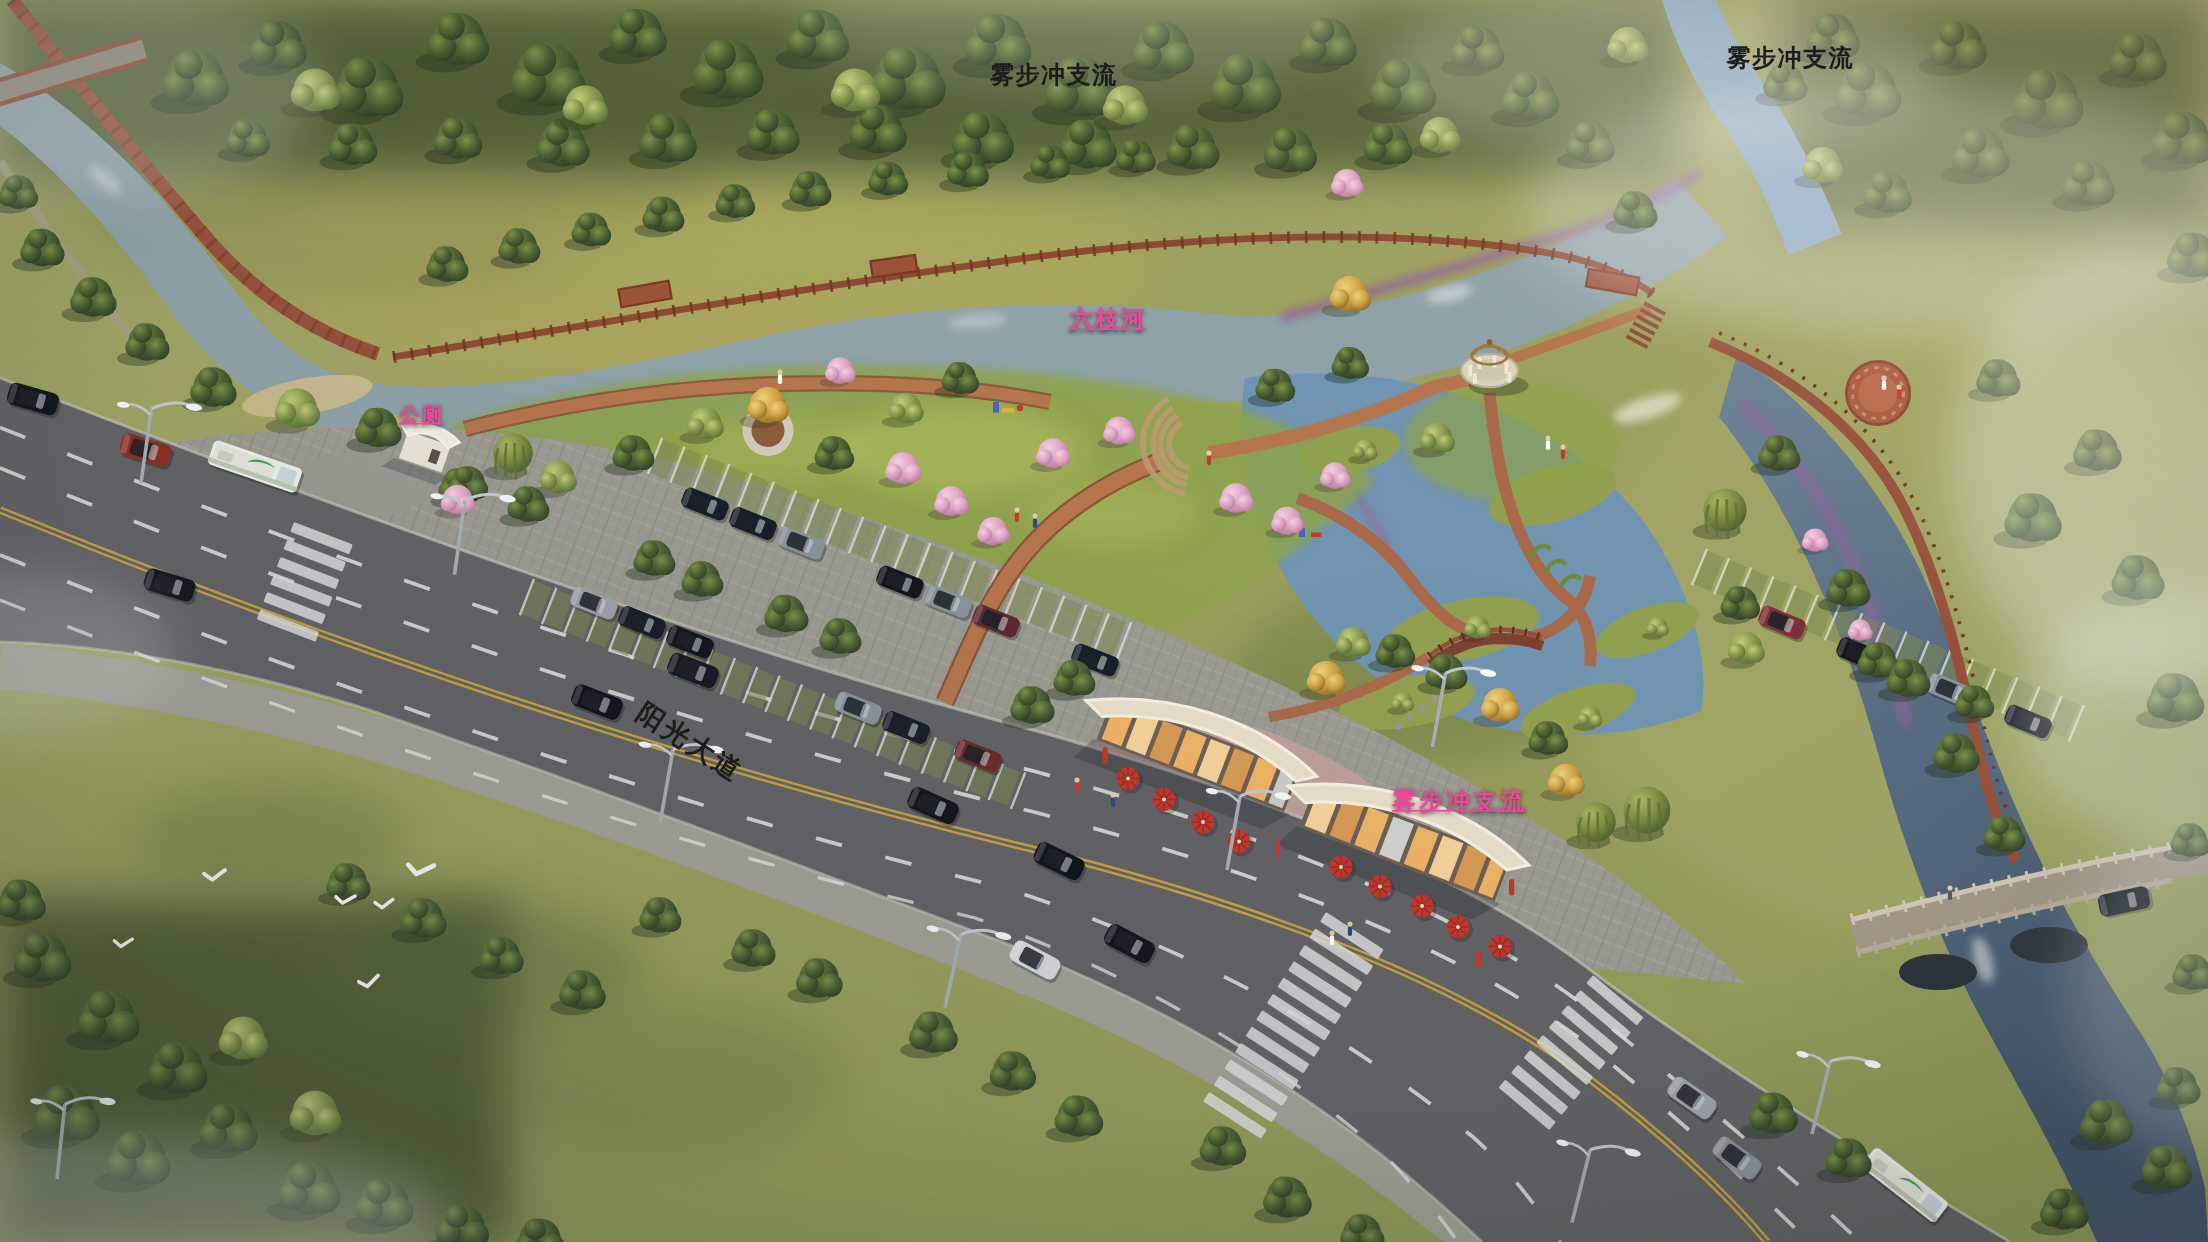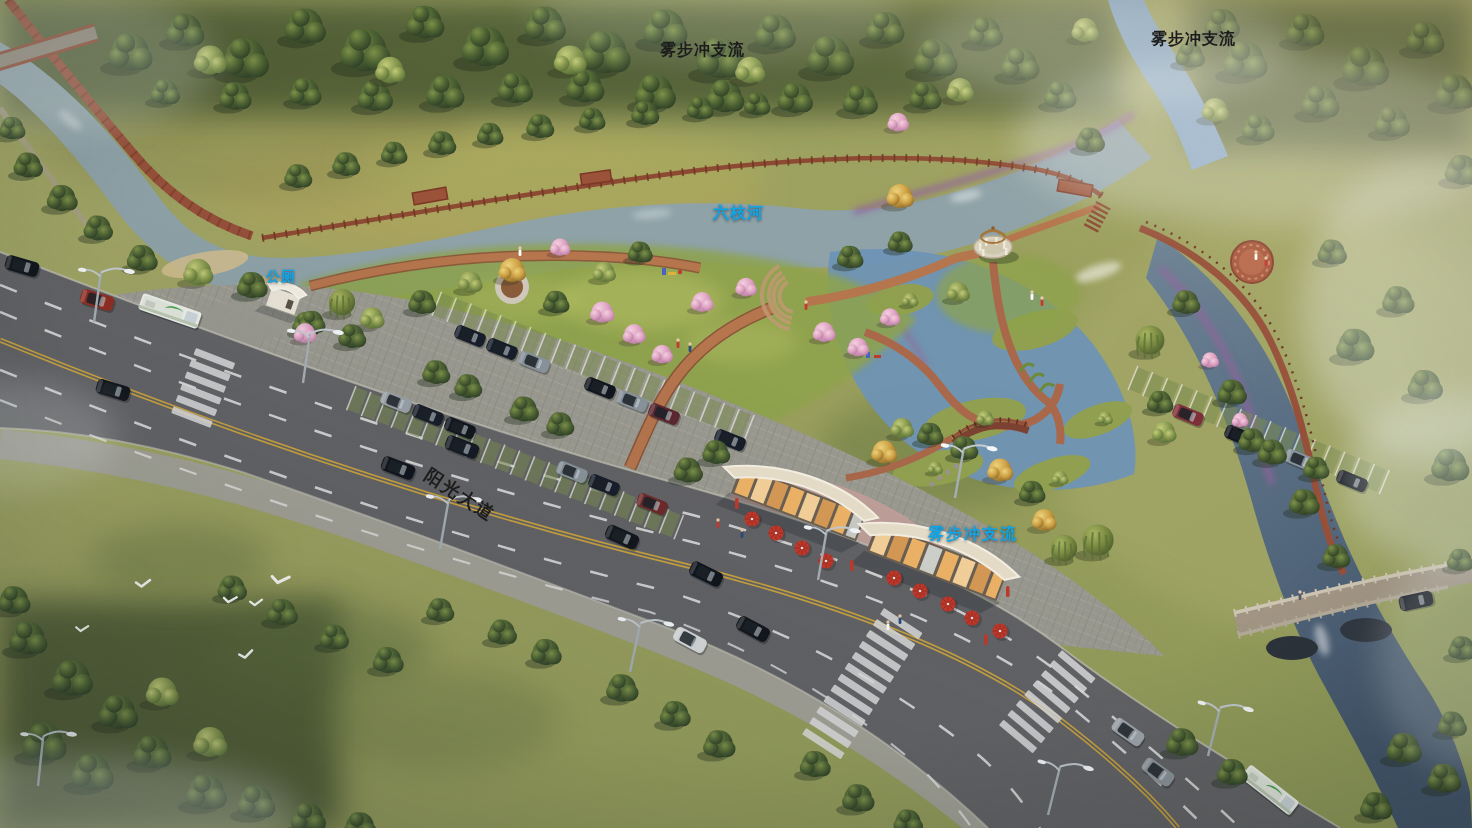--- a/index.html
+++ b/index.html
@@ -1,21 +1,21 @@
 <!DOCTYPE html>
 <html><head>
 <meta charset="utf-8">
 <style>
   html,body{margin:0;padding:0;background:#222;}
   .stage{position:relative;width:1472px;height:828px;overflow:hidden;
          font-family:"DejaVu Sans",sans-serif;}
   .stage svg{position:absolute;left:0;top:0;}
   .lbl{position:absolute;white-space:nowrap;font-weight:bold;font-size:16px;letter-spacing:1px;}
   .lbl-dark{color:#1c1c1c;}
-  .lbl-light{color:#0ea5e9;text-shadow:0 1px 3px rgba(0,0,0,.55);}
+  .lbl-light{color:#ec4899;text-shadow:0 1px 3px rgba(0,0,0,.55);text-decoration:underline;}
   .lbl-avenue{font-size:18px;letter-spacing:2px;transform:rotate(33deg);transform-origin:0 0;}
 </style>
 </head>
 <body>
 
 <div class="stage">
 <svg width="1472" height="828" viewBox="0 0 1472 828">
 <defs>
   <linearGradient id="lgGrass" x1="0" y1="0" x2="1" y2="1">
     <stop offset="0" stop-color="#a3a768"></stop>

